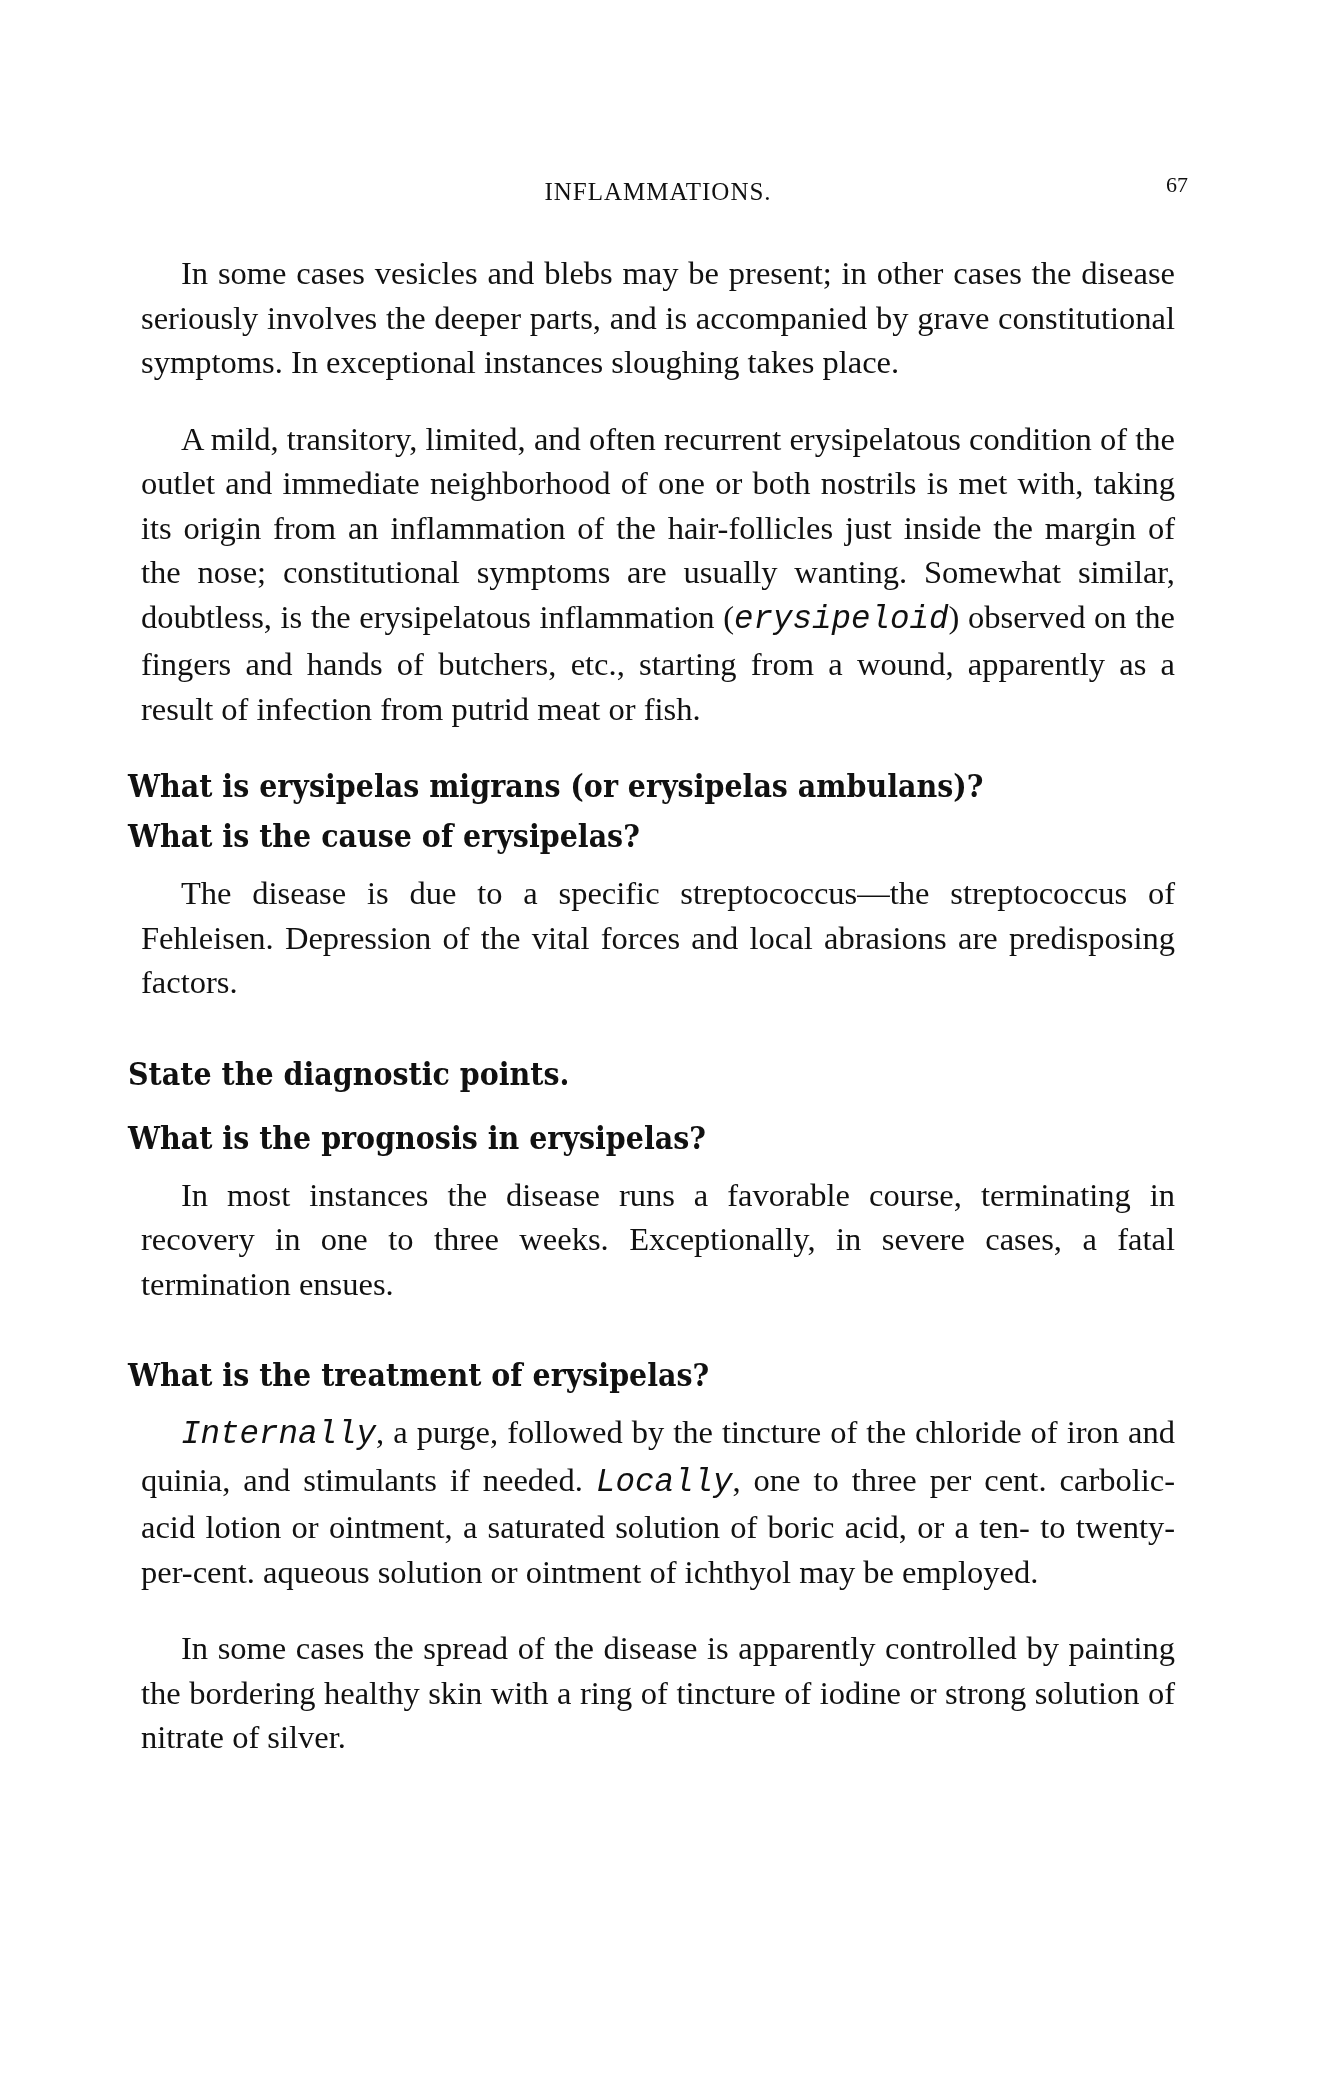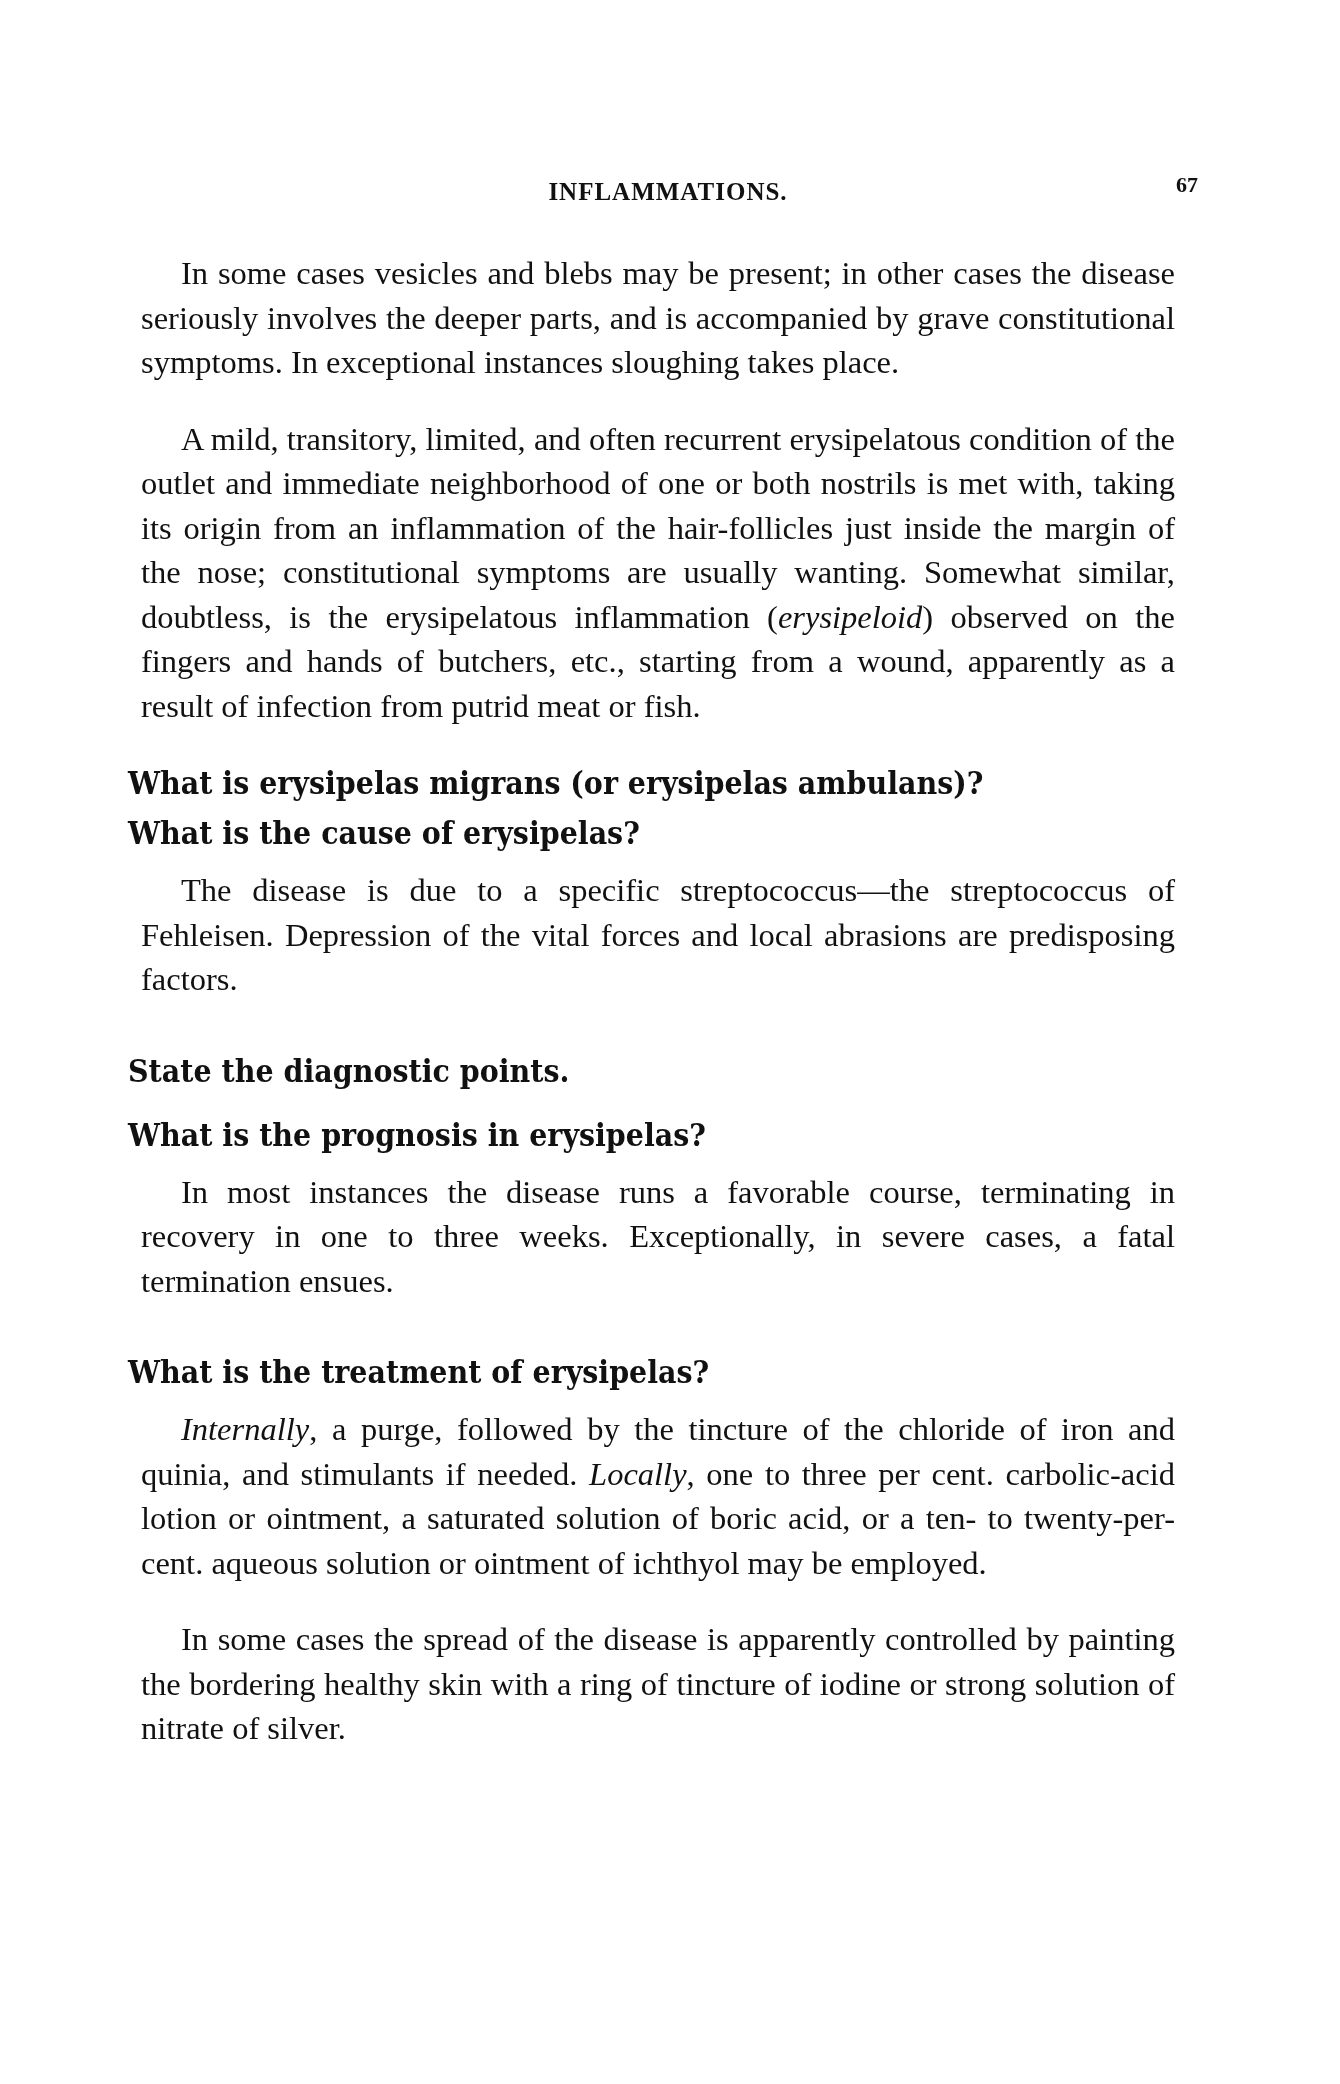--- a/index.html
+++ b/index.html
@@ -1,28 +1,28 @@
 <!DOCTYPE html>
 <html><head>
 <meta charset="utf-8">
 <style>
   html, body { margin: 0; padding: 0; background: #ffffff; }
   body { width: 1340px; height: 2084px; position: relative; overflow: hidden; color: #111; font-family: "Liberation Serif", "DejaVu Serif", serif; }
   .page { position: absolute; left: 128px; top: 0; width: 1060px; }
-  .running-head { position: absolute; top: 178px; left: 10px; width: 1060px; height: 40px; font-weight: bold; }
+  .running-head { position: absolute; top: 178px; left: 0; width: 1060px; height: 40px; }
   .running-title { position: absolute; left: 0; width: 1060px; text-align: center; font-size: 25px; letter-spacing: 1px; }
   .page-number { position: absolute; right: 0; top: -6px; font-size: 22px; }
   .content { position: absolute; top: 238px; left: 0; width: 1060px; }
   p.para { margin: 13px; font-size: 32.5px; line-height: 44.5px; text-align: justify; text-indent: 0; }
   p.para .indent { display: inline-block; width: 40px; }
   h3.q { margin: 0; font-family: "DejaVu Serif", serif; font-weight: bold; font-size: 31px; line-height: 44px; transform: scaleX(0.92); transform-origin: left; white-space: nowrap; }
   .gap-s { height: 6px; }
   .gap-m { height: 20px; }
   .gap-l { height: 34px; }
-  em { font-style: italic; }
+  em { font-style: italic; font-family: Liberation Mono, monospace; }
 </style>
 </head>
 <body>
 
 <div class="page">
   <div class="running-head">
     <div class="running-title">INFLAMMATIONS.</div>
     <div class="page-number">67</div>
   </div>
 

